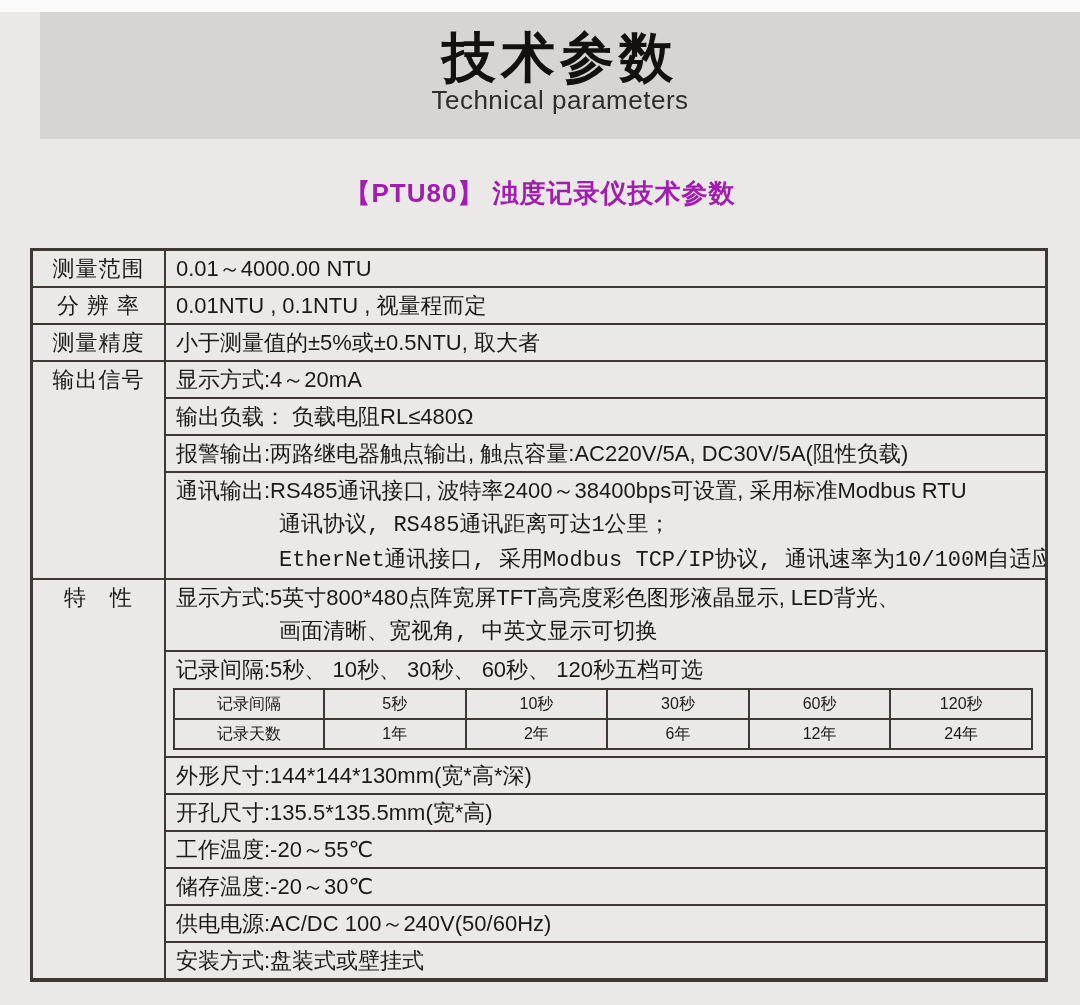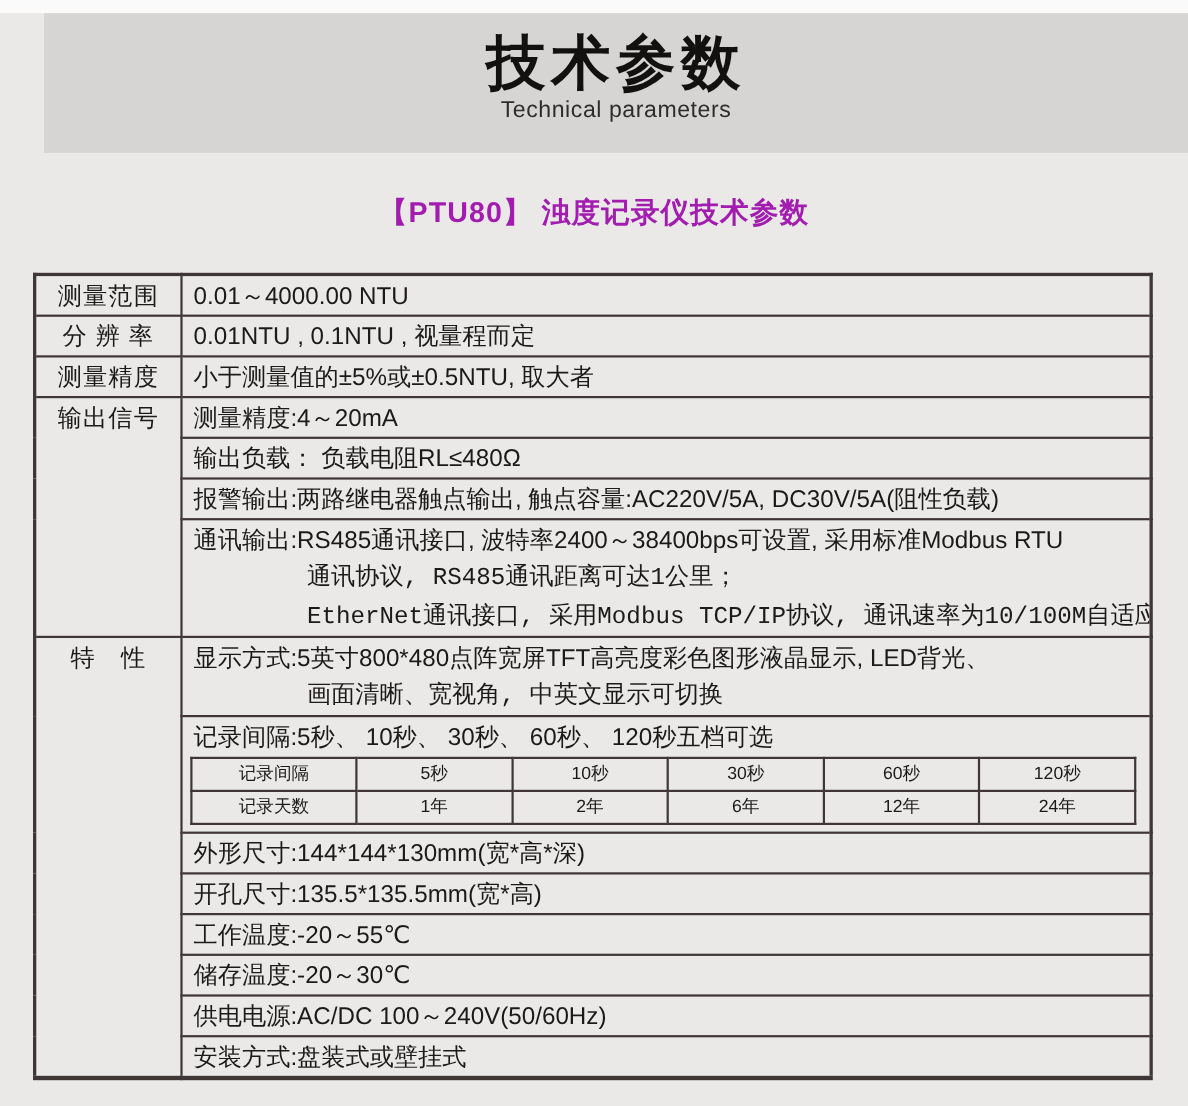--- a/index.html
+++ b/index.html
@@ -27,21 +27,21 @@
   }
   .banner-title {
     font-size: 54px;
     font-weight: 700;
     letter-spacing: 5px;
     color: #121110;
     margin-top: 15px;
     line-height: 60px;
   }
   .banner-subtitle {
-    font-size: 21px;
+    font-size: 26px;
     color: #2e2d2c;
     letter-spacing: 0.5px;
     line-height: 26px;
   }
   .heading {
     text-align: center;
     font-size: 26px;
     font-weight: 700;
     color: #a21caf;
     letter-spacing: 1px;
@@ -130,21 +130,21 @@
       </tr>
       <tr>
         <td class="label" rowspan="1">测量精度</td>
         <td class="value">
           <div class="line">小于测量值的±5%或±0.5NTU, 取大者</div>
         </td>
       </tr>
       <tr>
         <td class="label" rowspan="4">输出信号</td>
         <td class="value">
-          <div class="line">测量精度:4～20mA</div>
+          <div class="line">显示方式:4～20mA</div>
         </td>
       </tr>
       <tr>
         <td class="value">
           <div class="line">输出负载： 负载电阻RL≤480Ω</div>
         </td>
       </tr>
       <tr>
         <td class="value">
           <div class="line">报警输出:两路继电器触点输出, 触点容量:AC220V/5A, DC30V/5A(阻性负载)</div>

